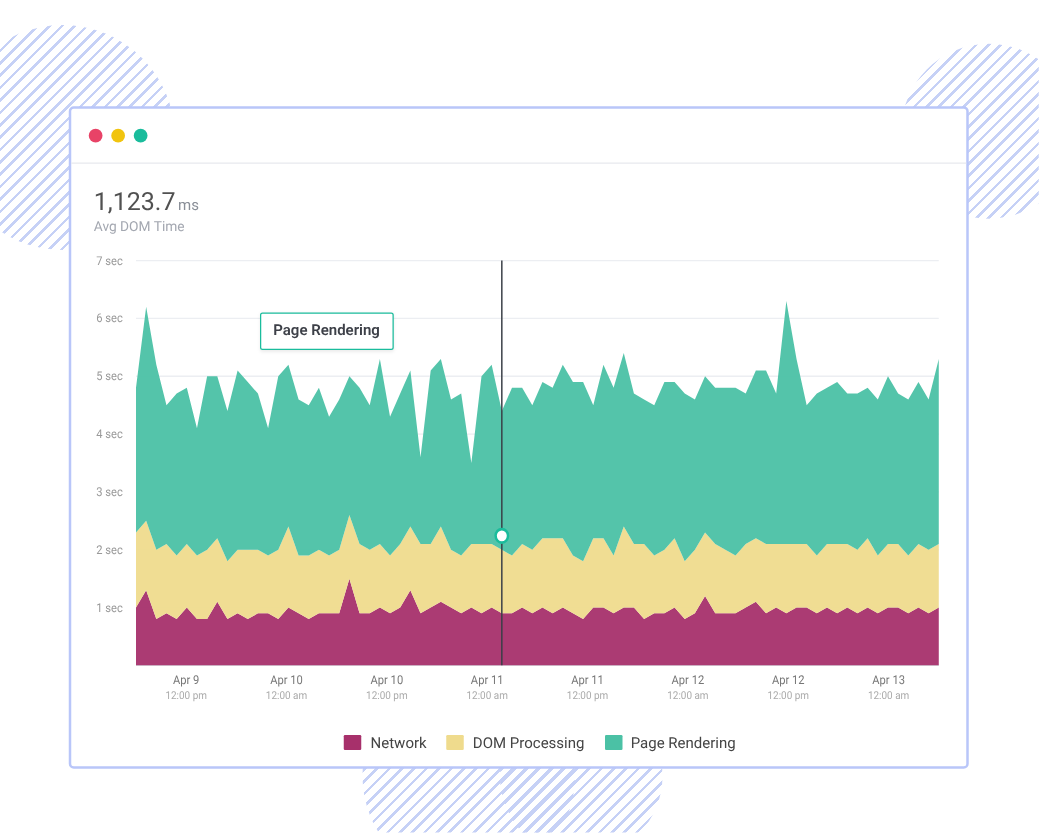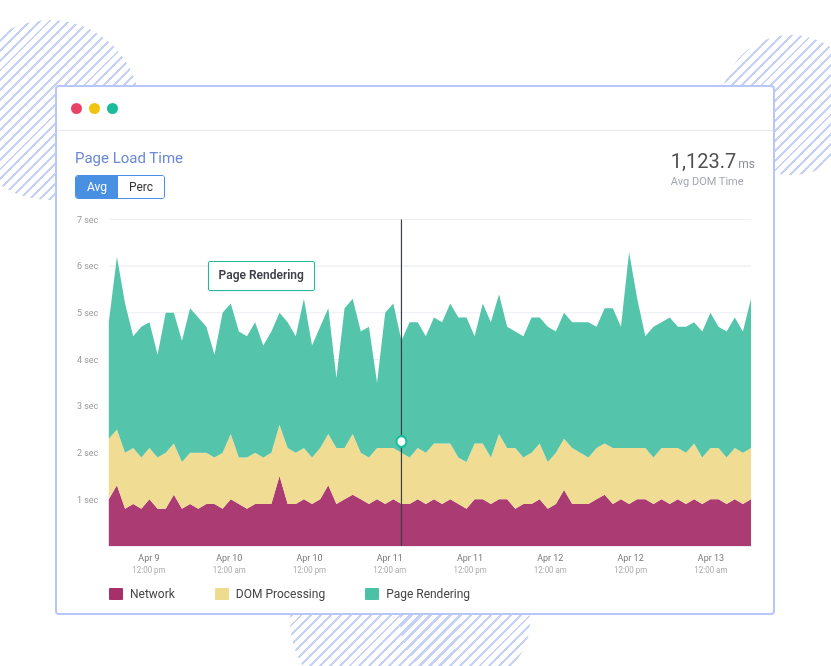--- a/index.html
+++ b/index.html
@@ -41,21 +41,21 @@
   .y-tick { font-size: 9px; fill: #999; }
   .x-tick { font-size: 9px; fill: #777; text-anchor: middle; }
   .x-sub  { font-size: 8px; fill: #aaa; text-anchor: middle; }
   .grid   { stroke: #eceef2; stroke-width: 1; }
   .marker { stroke: #3a3f47; stroke-width: 1.2; }
   .ring   { fill: #fff; stroke: #1abc9c; stroke-width: 2; }
 
   .tooltip { position: absolute; background: #fff; border: 1px solid #1abc9c; border-radius: 2px; padding: 6px 10px; font-size: 11px; color: #5a5f68; box-shadow: 0 1px 3px rgba(0,0,0,.08); max-width: 260px; }
   .tooltip .tt-title { color: #3d4048; font-weight: 600; font-size: 12px; margin-bottom: 2px; }
 
-  .legend { display: flex; gap: 40px; margin-top: 4px; padding-left: 34px; }
+  .legend { display: flex; gap: 16px; margin-top: 18px; padding-left: 34px; justify-content: center; }
   .legend-item { display: flex; align-items: center; gap: 7px; font-size: 12px; color: #444; }
   .sw { width: 14px; height: 12px; border-radius: 1px; }
 </style>
 </head>
 <body>
 
 <div class="hatch tl"></div>
 <div class="hatch tr"></div>
 <div class="hatch b1"></div>
 <div class="hatch b2"></div>
@@ -64,27 +64,20 @@
 
   <div class="titlebar">
     <span class="dot r"></span>
     <span class="dot y"></span>
     <span class="dot g"></span>
   </div>
 
   <div class="content">
 
     <div class="header">
-      <div class="title-block">
-        <div class="page-title">Page Load Time</div>
-        <div class="toggle">
-          <span class="on">Avg</span>
-          <span class="off">Perc</span>
-        </div>
-      </div>
 
       <div class="metrics">
         <div class="metric">
           <div><span class="val">1,123.7</span><span class="unit">ms</span></div>
           <div class="lbl">Avg DOM Time</div>
         </div>
       </div>
     </div>
 
     <div class="chart-wrap">

